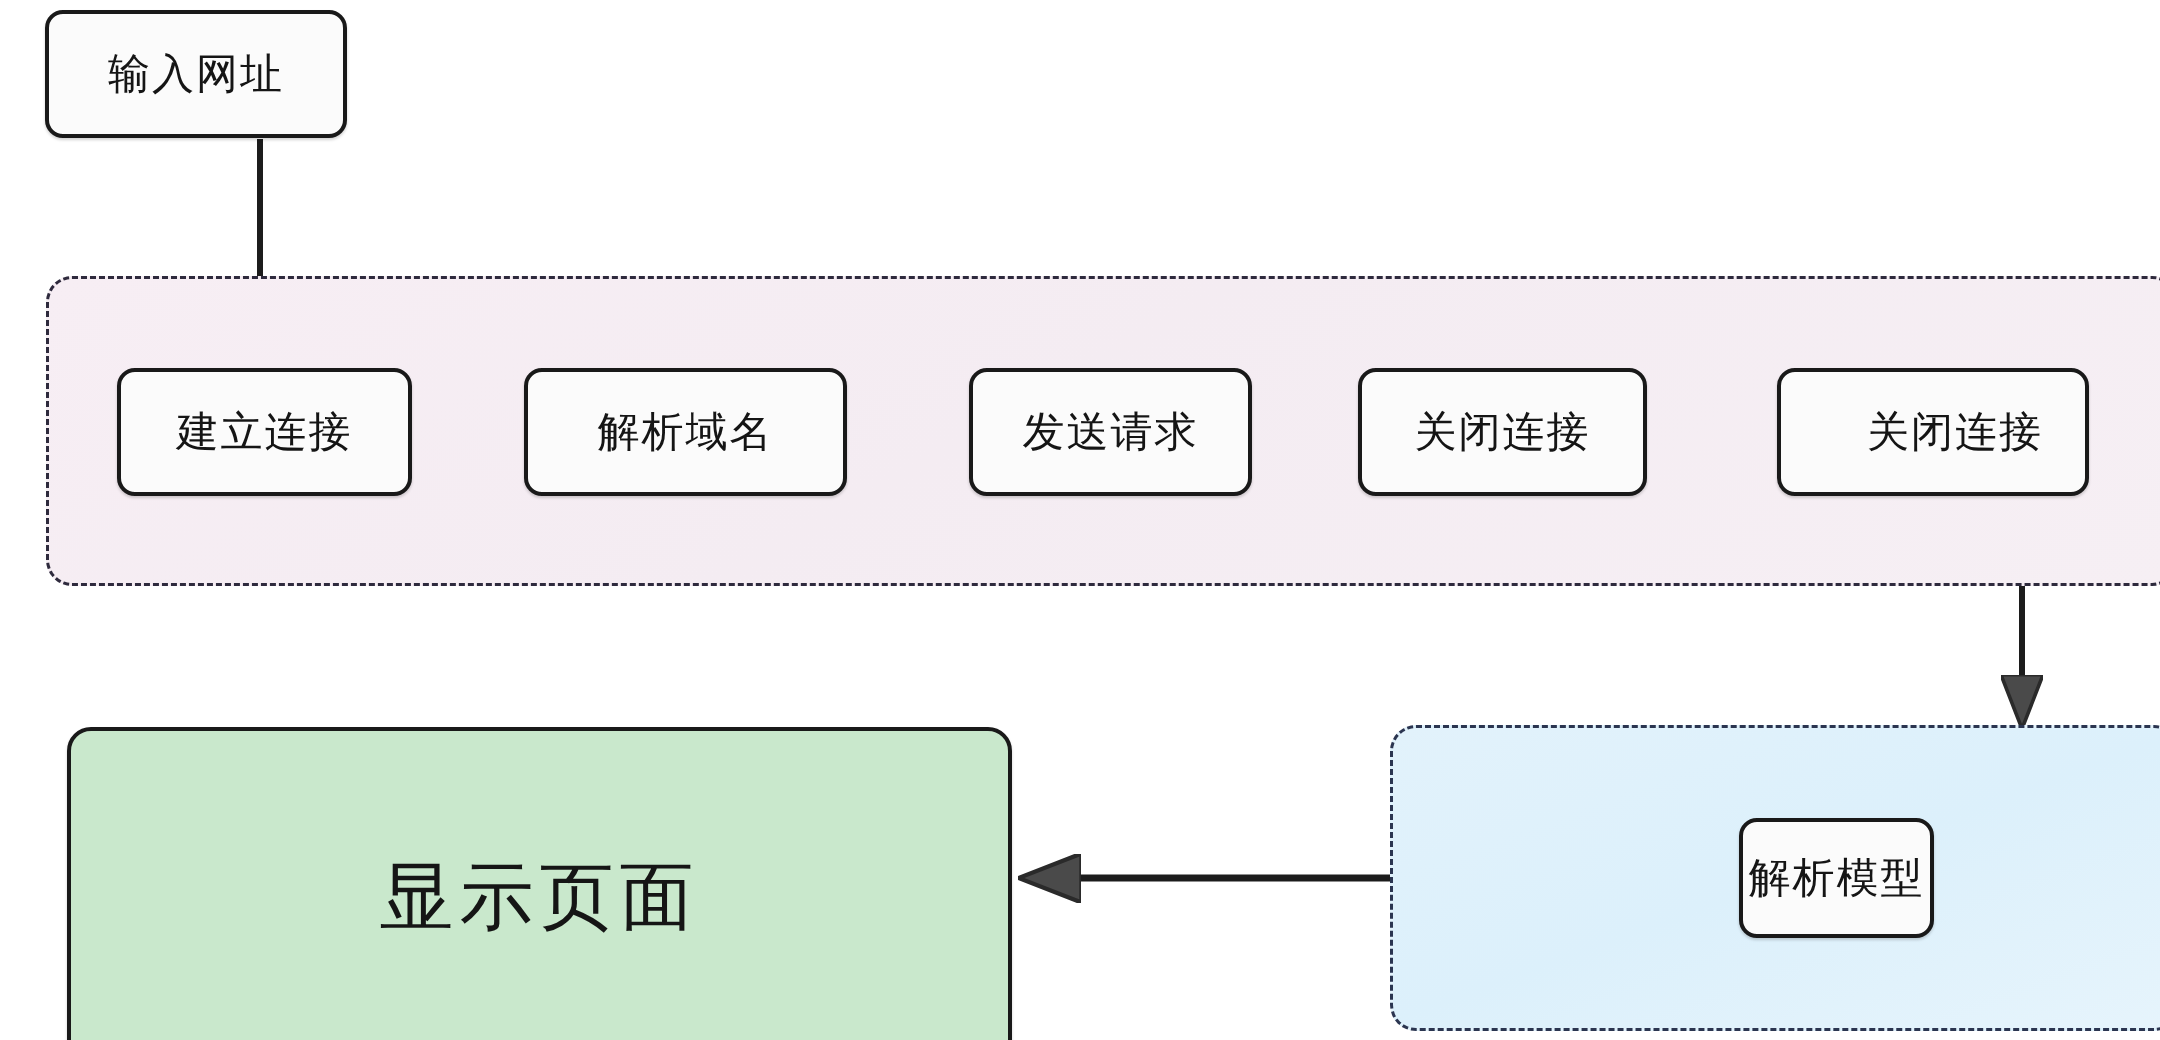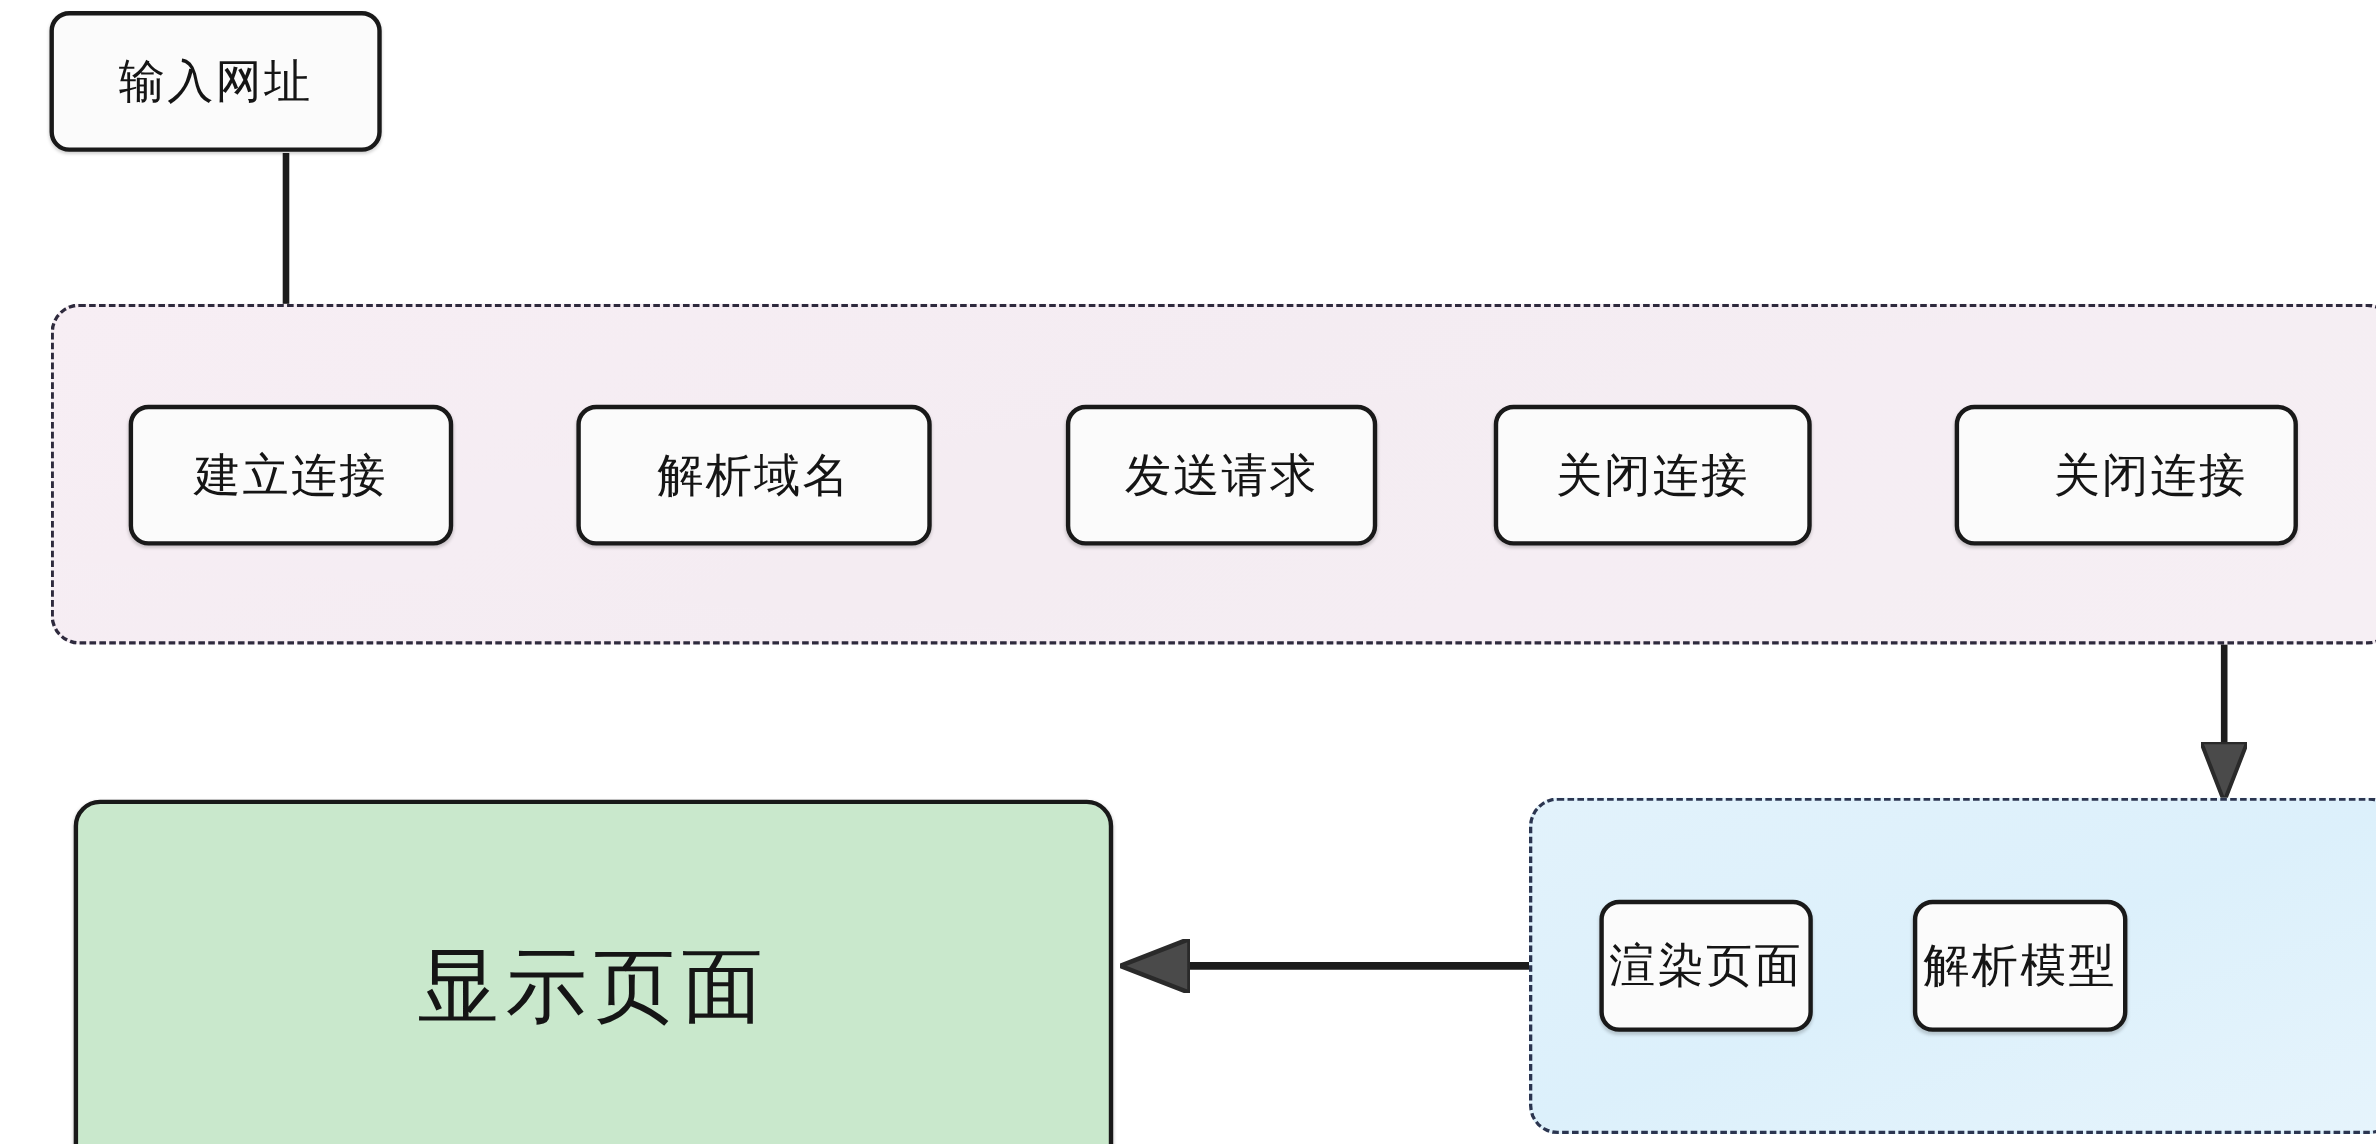--- a/index.html
+++ b/index.html
@@ -112,17 +112,16 @@
   <div class="node" style="left:492px; top:368px; width:323px; height:128px;">解析域名</div>
 
   <div class="node" style="left:937px; top:368px; width:283px; height:128px;">发送请求</div>
 
   <div class="node" style="left:1326px; top:368px; width:289px; height:128px;">关闭连接</div>
 
   <div class="node" style="left:1745px; top:368px; width:312px; height:128px;padding-left:44px;">关闭连接</div>
 
   <div class="node big green" style="left:35px; top:727px; width:945px; height:340px;">显示页面</div>
 
-  <div class="node" style="left:1422px; top:818px; width:194px; height:120px;">渲染页面</div>
 
   <div class="node" style="left:1707px; top:818px; width:195px; height:120px;">解析模型</div>
 
 </div>
 
 </body></html>

